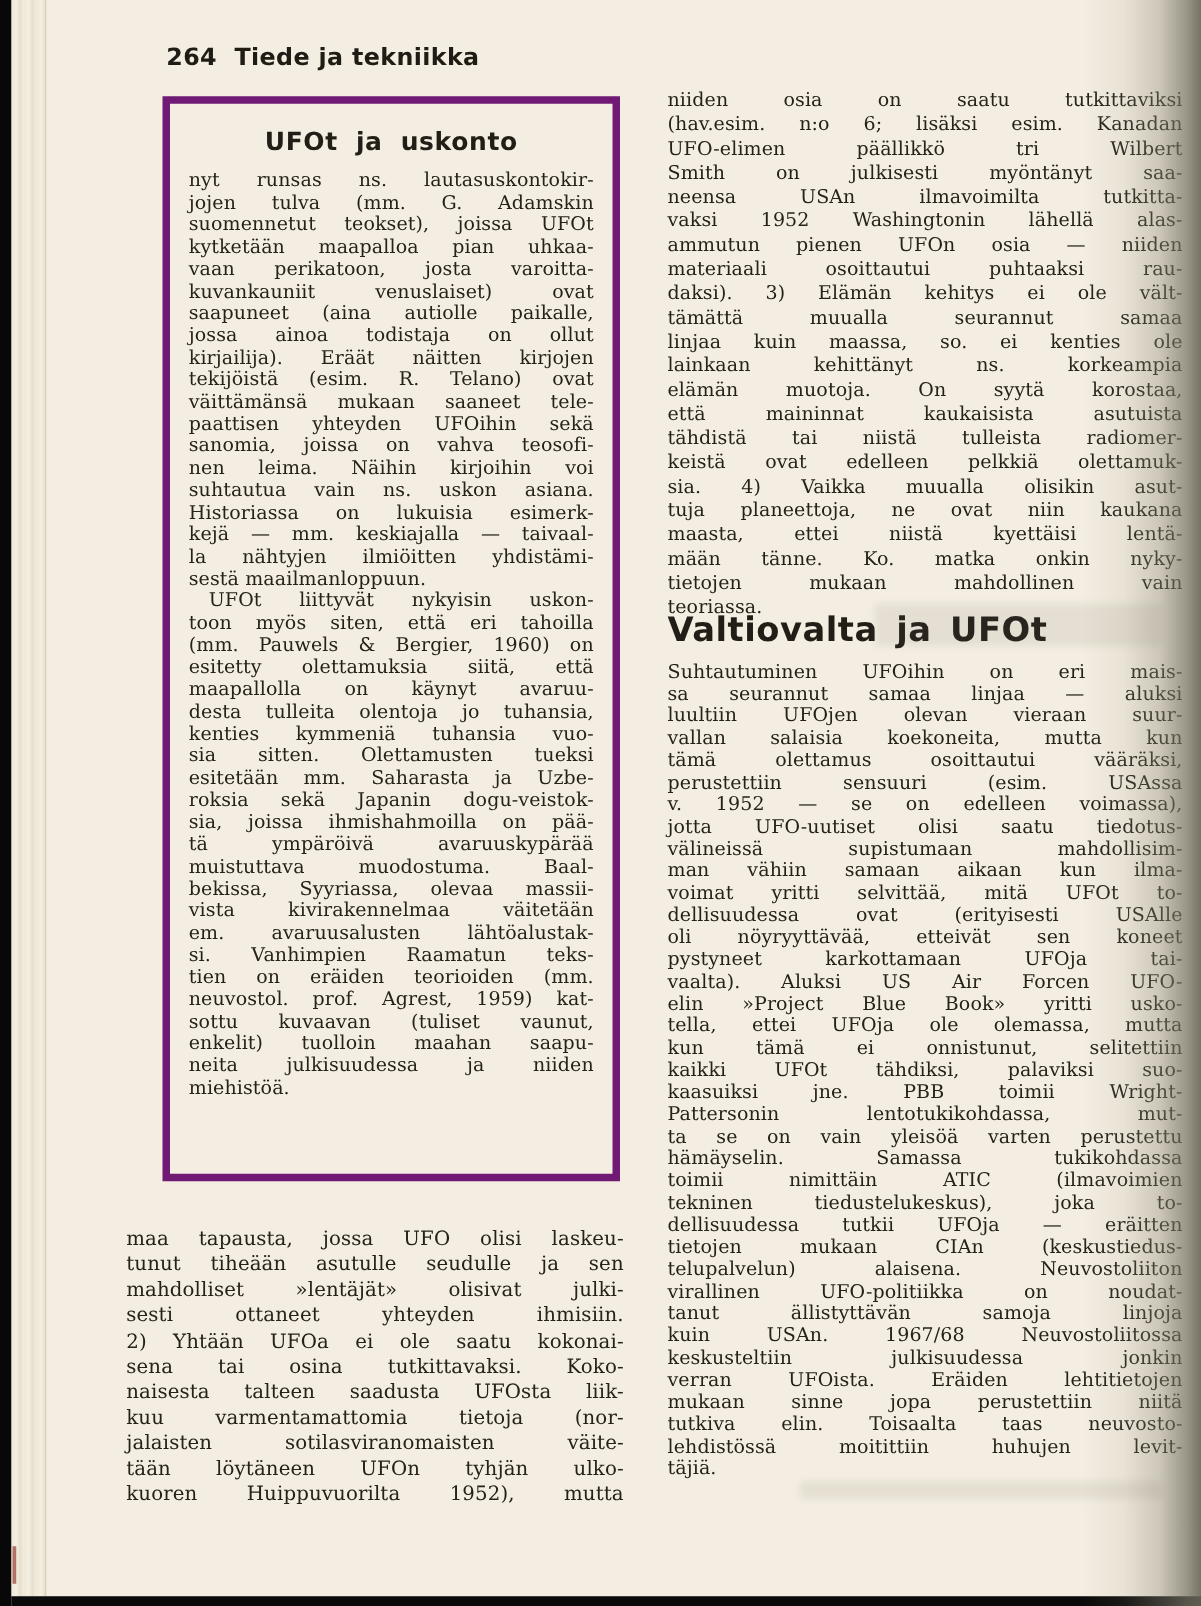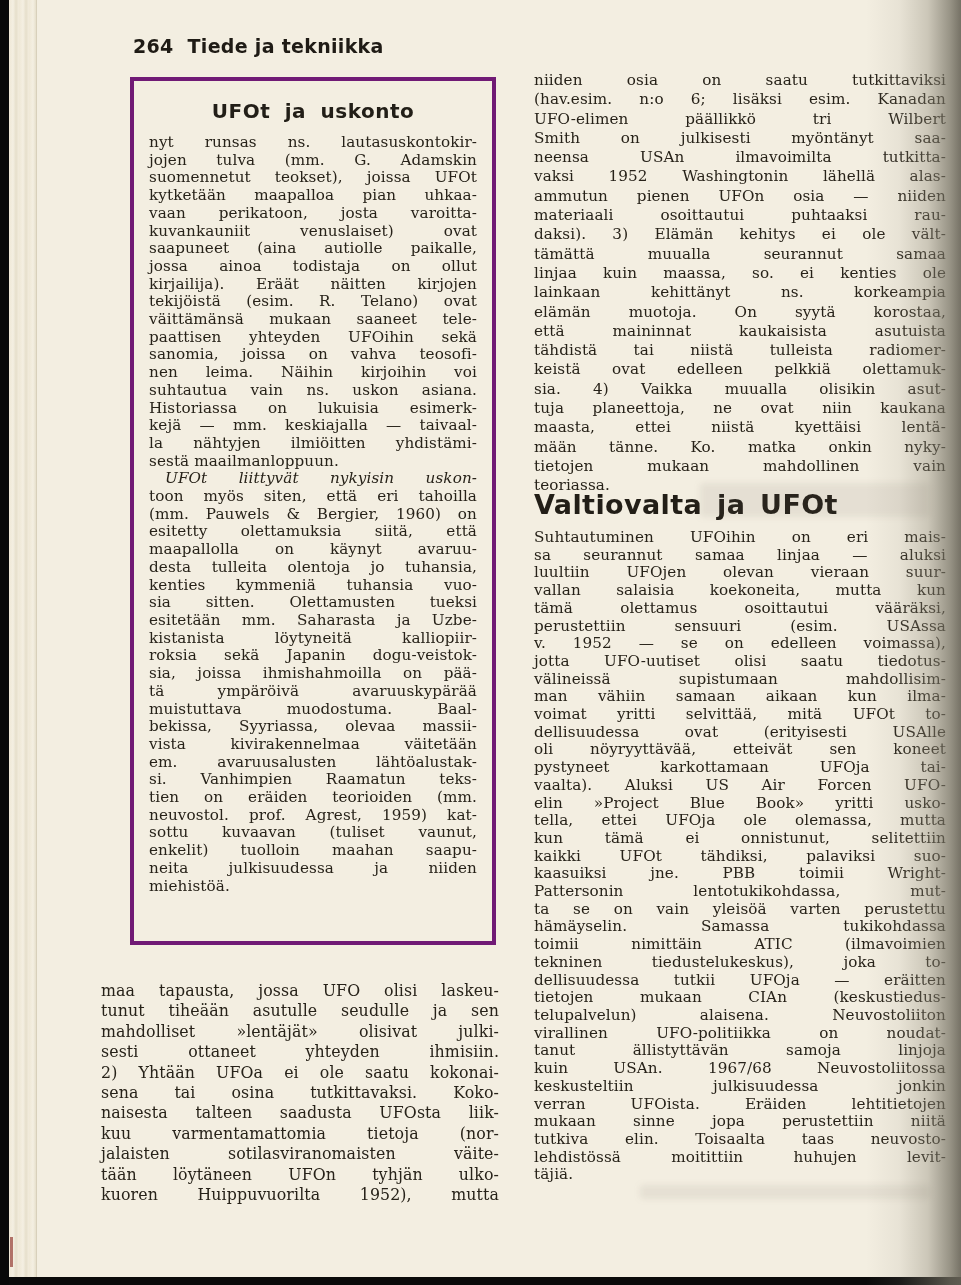--- a/index.html
+++ b/index.html
@@ -32,30 +32,30 @@
   .smudge.b{left:640px;top:1185px;width:290px;height:14px;}
 
   
   .header{position:absolute;left:133px;top:35px;font-family:"DejaVu Sans",sans-serif;
     font-weight:bold;font-size:19px;color:#1f1b15;letter-spacing:.3px;}
   .header .num{margin-right:14px;}
 
   
   .sidebar-box{
     position:absolute;left:130px;top:77px;width:366px;height:868px;
-    border:4px solid #701a75;background:transparent;box-sizing:border-box;
+    border:6px solid #701a75;background:transparent;box-sizing:border-box;
     padding:0 15px;
   }
   .box-title{
     margin:18px 0 11px 0;text-align:center;
     font-family:"DejaVu Sans",sans-serif;font-weight:bold;font-size:20px;
     color:#221e17;word-spacing:7px;letter-spacing:.5px;
   }
   .box-para{font-size:15.2px;line-height:17.7px;letter-spacing:.1px;}
-  .indent-first .jline:first-child{text-indent:16px;font-style:italic;}
+  .indent-first .jline:first-child{text-indent:16px;}
 
   
   .jline{text-align:justify;text-align-last:justify;white-space:nowrap;overflow:visible;}
   .jline{white-space:normal;}
   .jline.last{text-align-last:left;}
 
   .left-bottom{position:absolute;left:101px;top:981px;width:398px;
     font-size:15.8px;line-height:20.4px;letter-spacing:.1px;}
 
   .right-top{position:absolute;left:534px;top:71px;width:412px;
@@ -101,21 +101,20 @@
     <div class="box-para indent-first">
         <div class="jline">UFOt liittyvät nykyisin uskon-</div>
         <div class="jline">toon myös siten, että eri tahoilla</div>
         <div class="jline">(mm. Pauwels &amp; Bergier, 1960) on</div>
         <div class="jline">esitetty olettamuksia siitä, että</div>
         <div class="jline">maapallolla on käynyt avaruu-</div>
         <div class="jline">desta tulleita olentoja jo tuhansia,</div>
         <div class="jline">kenties kymmeniä tuhansia vuo-</div>
         <div class="jline">sia sitten. Olettamusten tueksi</div>
         <div class="jline">esitetään mm. Saharasta ja Uzbe-</div>
-        <div class="jline">kistanista löytyneitä kalliopiir-</div>
         <div class="jline">roksia sekä Japanin dogu-veistok-</div>
         <div class="jline">sia, joissa ihmishahmoilla on pää-</div>
         <div class="jline">tä ympäröivä avaruuskypärää</div>
         <div class="jline">muistuttava muodostuma. Baal-</div>
         <div class="jline">bekissa, Syyriassa, olevaa massii-</div>
         <div class="jline">vista kivirakennelmaa väitetään</div>
         <div class="jline">em. avaruusalusten lähtöalustak-</div>
         <div class="jline">si. Vanhimpien Raamatun teks-</div>
         <div class="jline">tien on eräiden teorioiden (mm.</div>
         <div class="jline">neuvostol. prof. Agrest, 1959) kat-</div>

